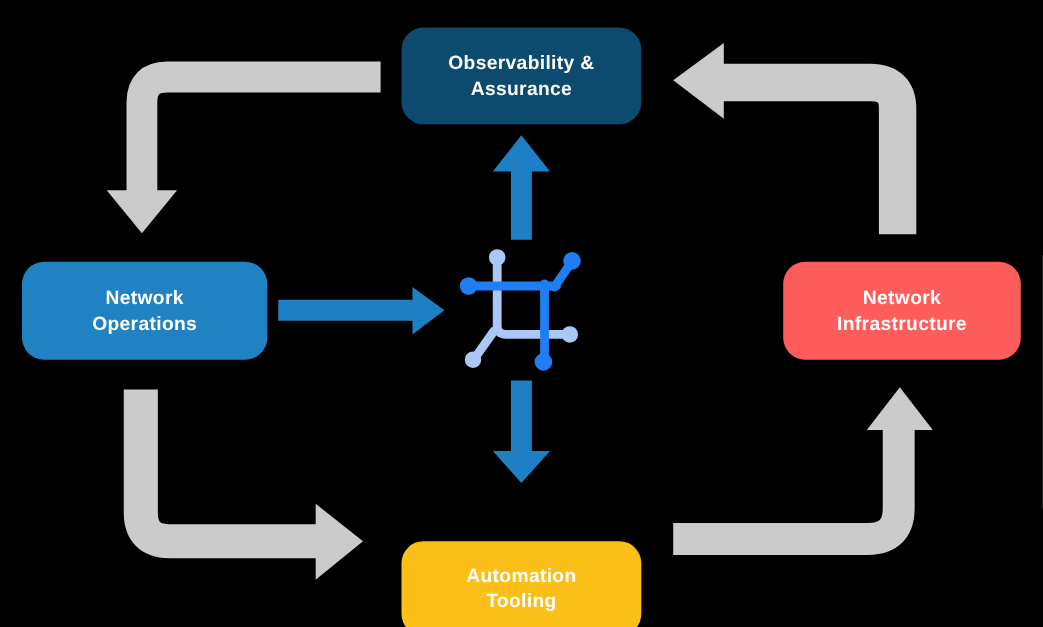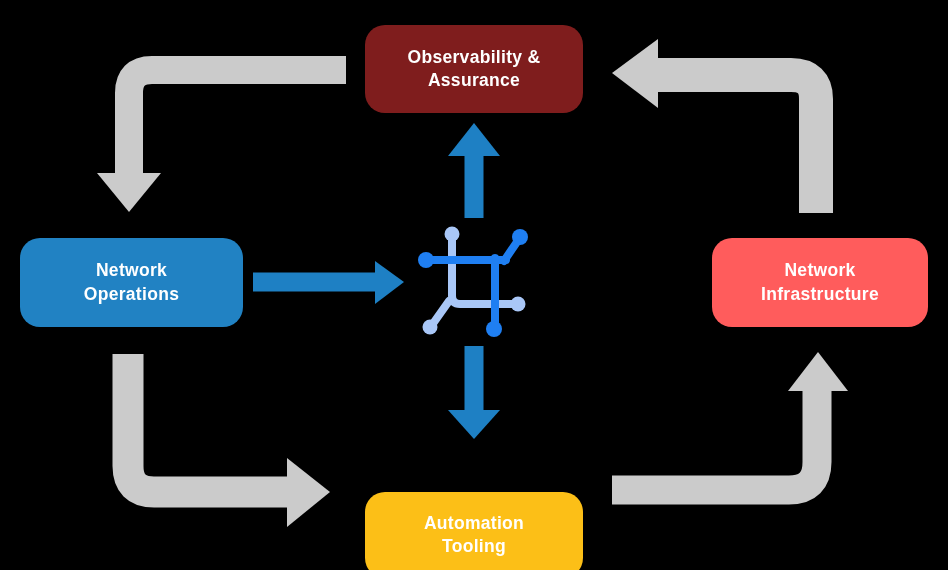--- a/index.html
+++ b/index.html
@@ -98,21 +98,21 @@
         <path d="M427,260 L506,260" fill="none" stroke-width="8" stroke="#1F7FF2"></path>
         <path d="M504,261 L519,239" fill="none" stroke-width="8" stroke="#1F7FF2"></path>
         <path d="M495,258 L495,328" fill="none" stroke-width="8" stroke="#1F7FF2"></path>
         <circle cx="426" cy="260" r="8" fill="#1F7FF2"></circle>
         <circle cx="520" cy="237" r="8" fill="#1F7FF2"></circle>
         <circle cx="494" cy="329" r="8" fill="#1F7FF2"></circle>
       </g>
     </g>
   </svg>
 
-  <div class="node-box box-observability" style="background-color: #7f1d1d;">
+  <div class="node-box box-observability" style="background-color: #0c4a6e;">
     <span class="node-label" style="color: rgb(255, 255, 255);">Observability &amp;
 Assurance</span>
   </div>
 
   <div class="node-box box-operations" style="background-color: rgb(33, 130, 195);">
     <span class="node-label" style="color: rgb(255, 255, 255);">Network
 Operations</span>
   </div>
 
   <div class="node-box box-infrastructure" style="background-color: rgb(255, 92, 92);">

